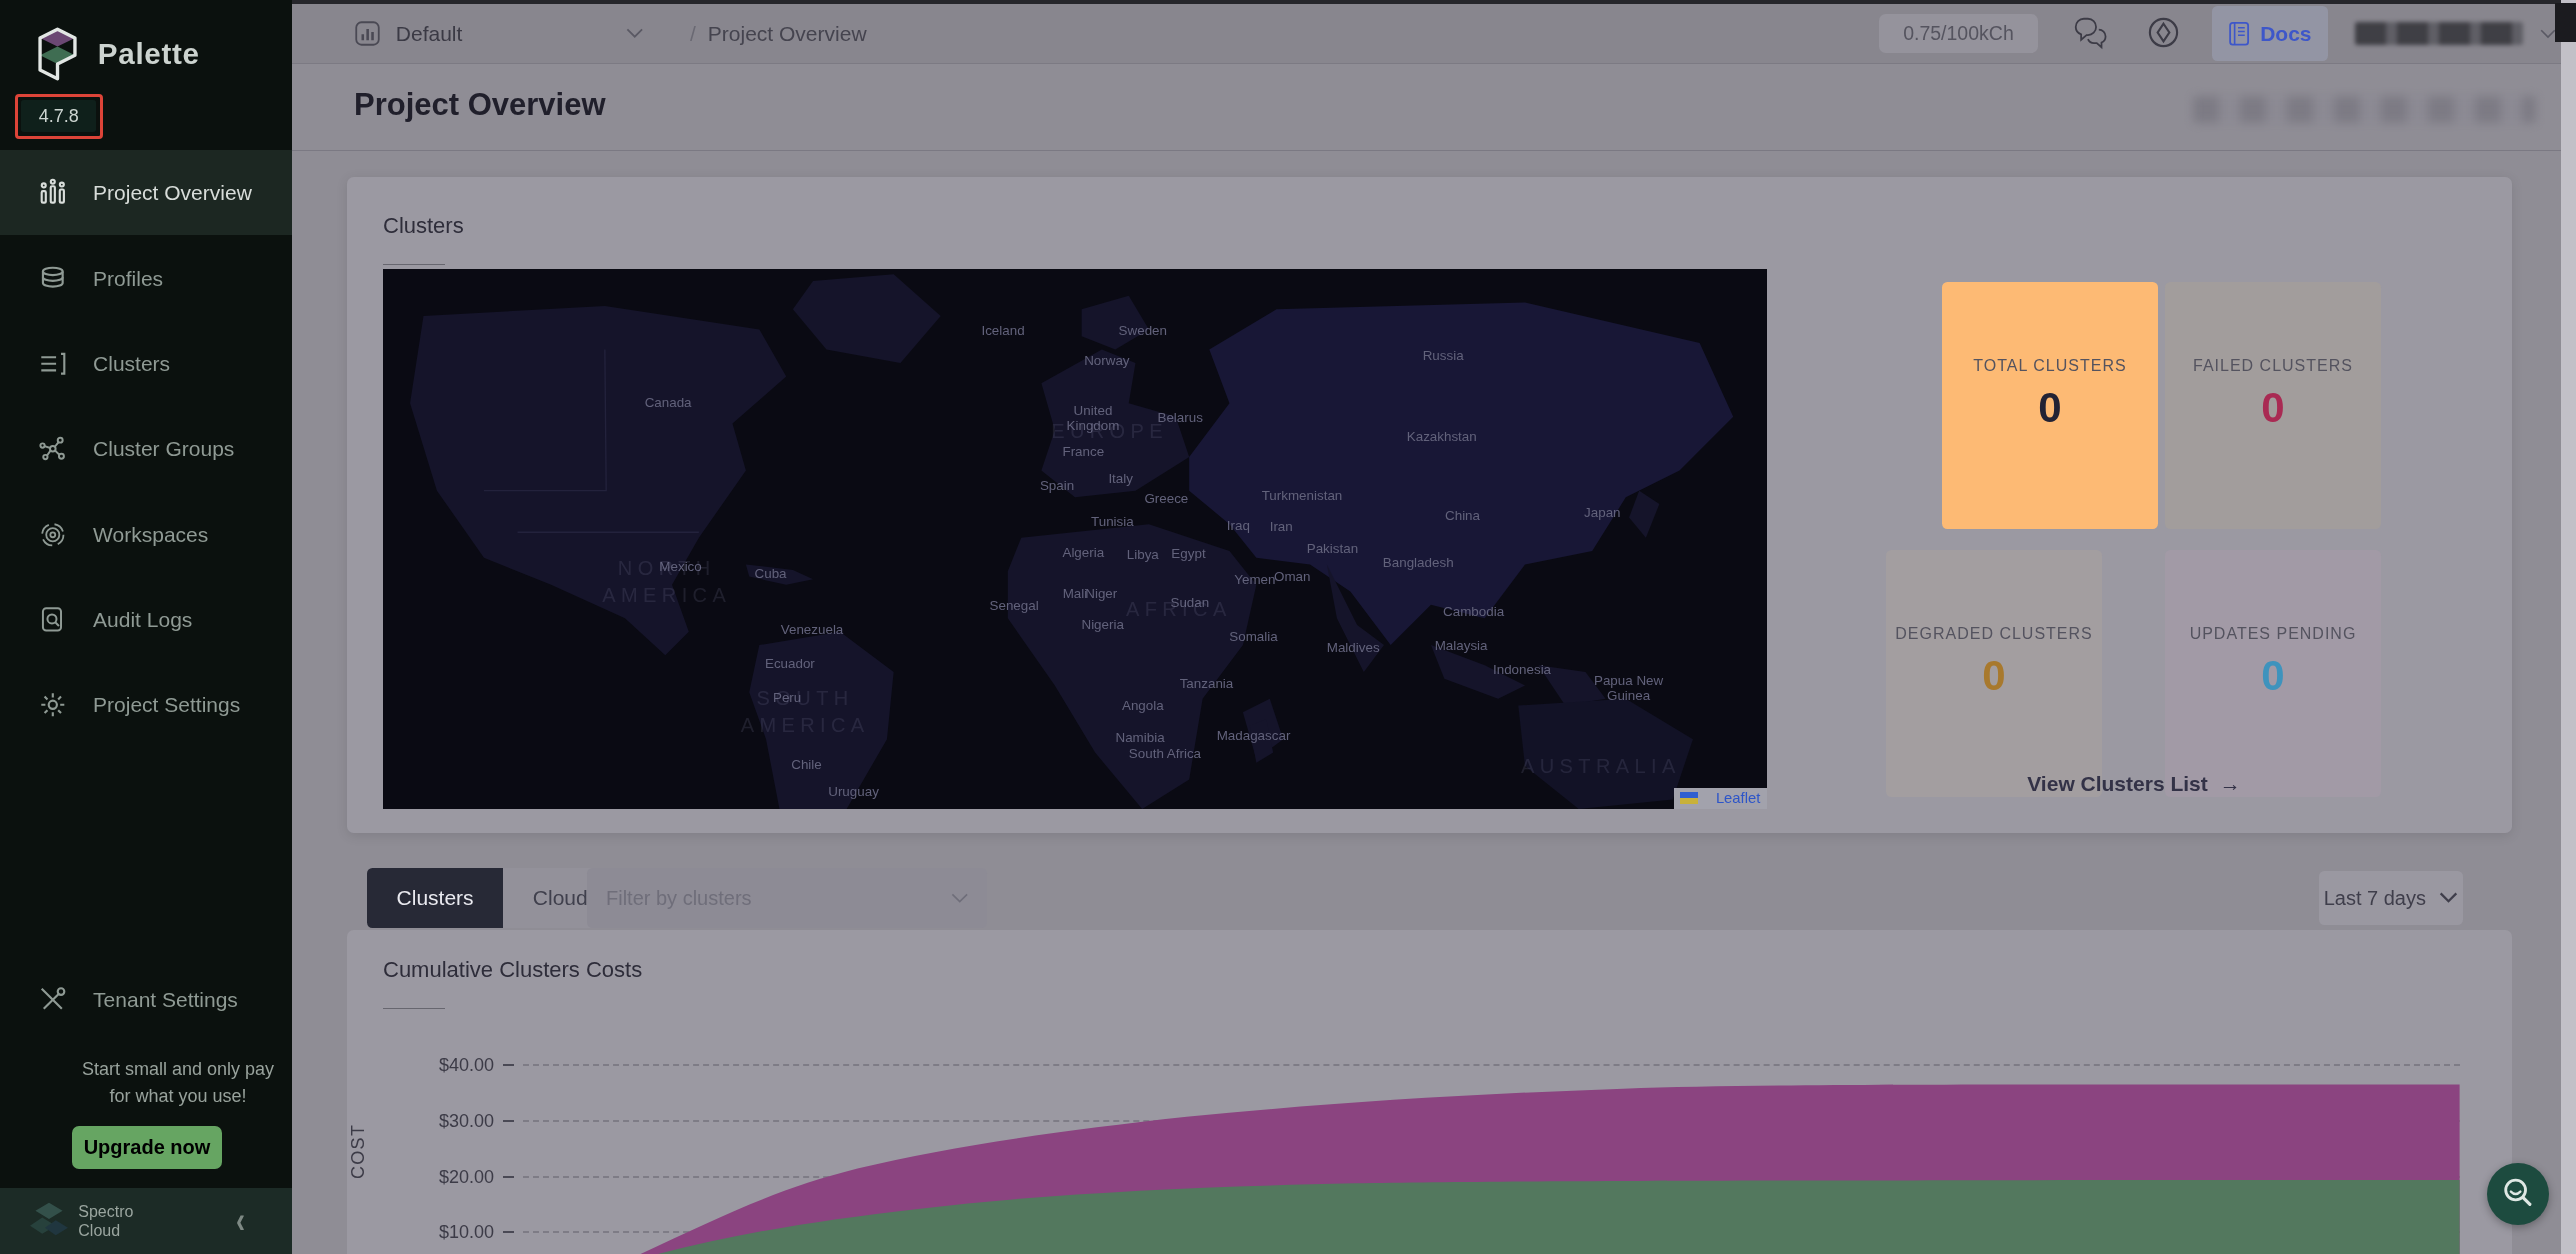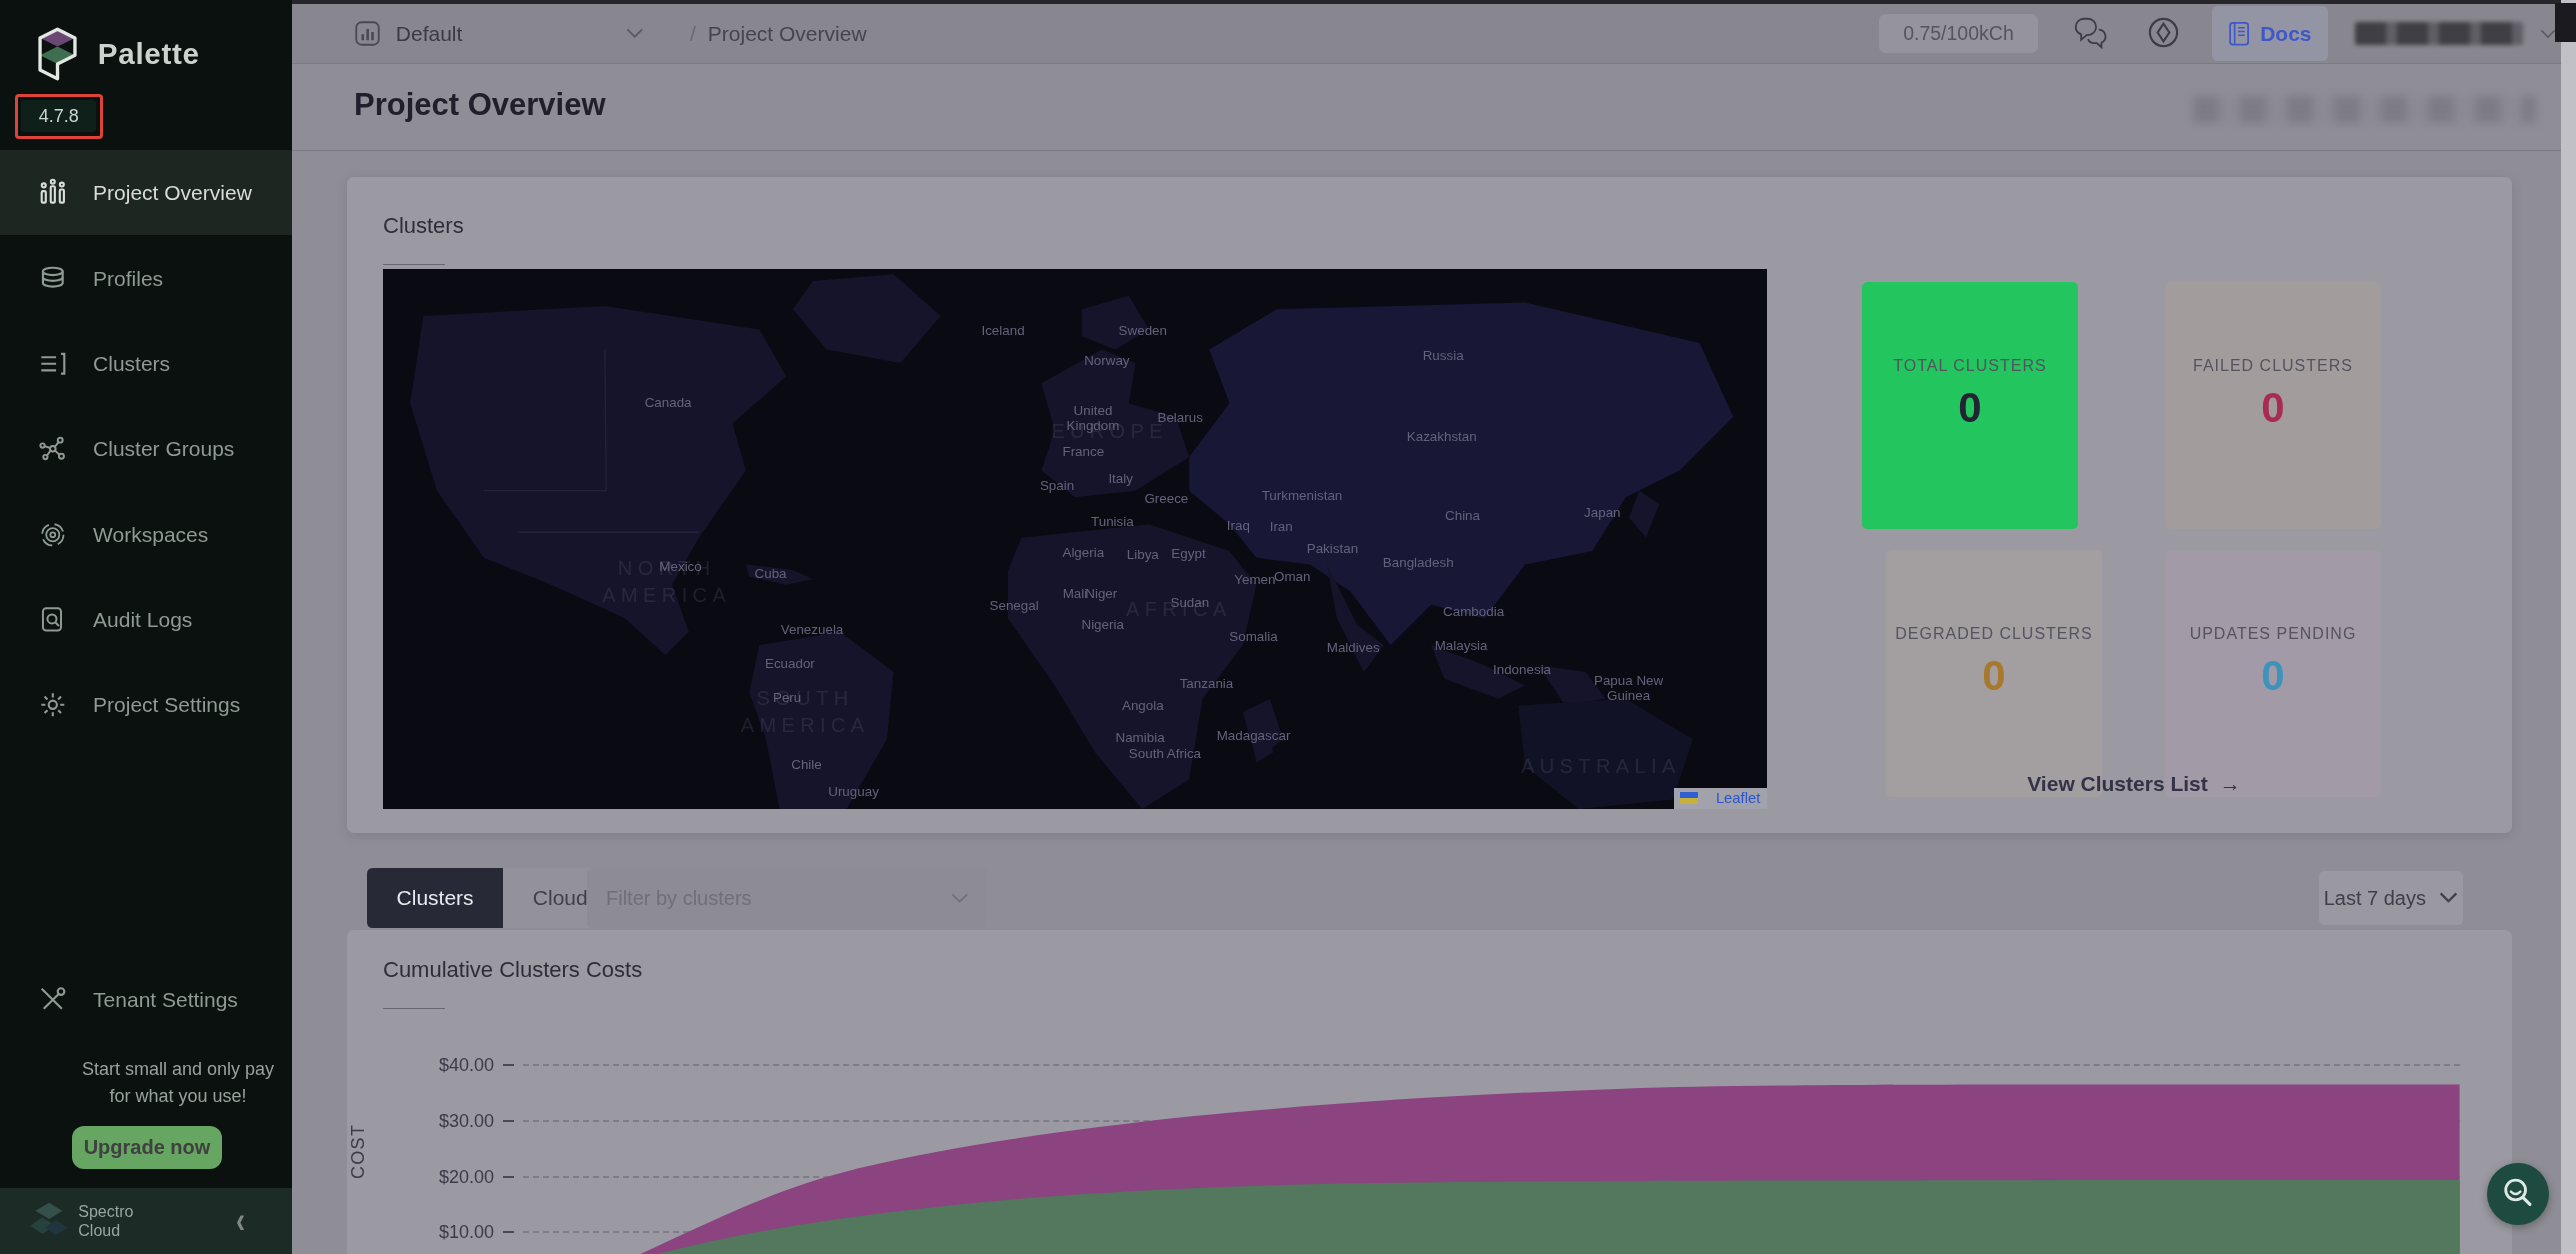--- a/index.html
+++ b/index.html
@@ -11,21 +11,21 @@
   #sidebar{left:0;top:0;width:292px;height:1254px;background:#0b110e;}
   #logo-row{left:32px;top:24px;width:228px;height:60px;display:flex;align-items:center;gap:14.8px;}
   #logo-word{color:#ccd3cf;font-size:29.6px;font-weight:bold;letter-spacing:0.7px;}
   #version-wrap{left:14.8px;top:94px;padding:3.4px;border:3.4px solid #dd4438;border-radius:4px;}
   #version-pill{background:#0f201b;color:#cdd5d1;font-size:18px;padding:5.4px 17.5px;border-radius:2.7px;}
   .nav-item{left:0;width:292px;height:85px;display:flex;align-items:center;gap:25.5px;padding-left:38px;color:#8f9a94;font-size:21px;}
   .nav-item.active{background:#1c2722;color:#d8ddda;}
   .nav-icon{width:29.6px;height:29.6px;flex:0 0 29.6px;display:flex;align-items:center;justify-content:center;}
   .nav-icon svg{width:29.6px;height:29.6px;}
   #promo{left:16px;top:1056px;width:324px;text-align:center;color:#98a29c;font-size:18px;line-height:27px;}
-  #upgrade-btn{left:72px;top:1126px;width:150px;height:43px;background:#66a562;color:#404040;font-size:20px;font-weight:bold;border:none;border-radius:12px;display:flex;align-items:center;justify-content:center;cursor:pointer;}
+  #upgrade-btn{left:72px;top:1126px;width:150px;height:43px;background:#66a562;color:#000000;font-size:20px;font-weight:bold;border:none;border-radius:7px;display:flex;align-items:center;justify-content:center;cursor:pointer;}
   #sidebar-footer{left:0;top:1188px;width:292px;height:66px;background:#1c2b26;display:flex;align-items:center;}
   #brand-text{color:#9aa59f;font-size:16px;line-height:19px;margin-left:10.7px;}
   #collapse-chevron{position:absolute;left:236px;color:#7e8984;font-size:27px;font-weight:bold;transform:scaleY(1.4);}
 
   
   #top-hairline{left:292px;top:0;width:2284px;height:4px;background:#26262b;}
   #topbar{left:292px;top:4px;width:2284px;height:60px;background:#88868e;border-bottom:0.7px solid #7c7a83;display:flex;align-items:center;}
   #proj-select{margin-left:62px;display:flex;align-items:center;gap:14.8px;width:289px;color:#3b3a45;font-size:21px;cursor:pointer;}
   #proj-chevron{margin-left:auto;}
   #breadcrumb{margin-left:47px;display:flex;gap:12px;font-size:21px;color:#45444f;}
@@ -48,21 +48,21 @@
   #map{left:36px;top:92px;width:1384px;height:540px;background:#0a0a13;overflow:hidden;}
   #map svg{position:absolute;left:0;top:0;}
   .country{position:absolute;transform:translate(-50%,-50%);color:#62627b;font-size:13.4px;white-space:pre;text-align:center;line-height:15.4px;}
   .continent{position:absolute;transform:translate(-50%,-50%);color:#8b8bb0;font-size:20px;letter-spacing:5.4px;opacity:.16;white-space:pre;text-align:center;line-height:27px;}
   #leaflet-attr{position:absolute;right:0;bottom:0;background:rgba(205,205,215,.78);display:flex;align-items:center;gap:18px;padding:2.7px 6.7px;}
   #leaflet-flag{width:17.5px;height:12px;background:linear-gradient(#2f5fd0 0 50%,#c8b13a 50% 100%);}
   #leaflet-attr span{color:#2d55c8;font-size:14.8px;}
   .stat-tile{position:absolute;width:216px;height:247px;border-radius:5.4px;text-align:center;}
   .stat-label{margin-top:75px;font-size:16px;letter-spacing:1px;color:#54535f;}
   .stat-value{margin-top:9.4px;font-size:42px;font-weight:bold;}
-  #tile-total{left:1515px;top:105px;background:#22c55e;}
+  #tile-total{left:1595px;top:105px;background:#fdba74;}
   #tile-failed{left:1818px;top:105px;background:#a29d9c;}
   #tile-degraded{left:1539px;top:373px;background:#a39ea0;}
   #tile-updates{left:1818px;top:373px;background:#a29aa6;}
   #view-link{position:absolute;left:1599px;top:595px;width:376px;text-align:center;font-size:21px;font-weight:bold;color:#333247;cursor:pointer;}
   #view-link .arr{margin-left:12px;}
 
   
   #tab-group{left:367px;top:868px;height:60px;display:flex;background:#93919a;border-radius:5.4px;overflow:hidden;}
   .tab{padding:0 29.6px;display:flex;align-items:center;font-size:21px;color:#40404d;cursor:pointer;}
   .tab.active{background:#272936;color:#e9e9ef;}

